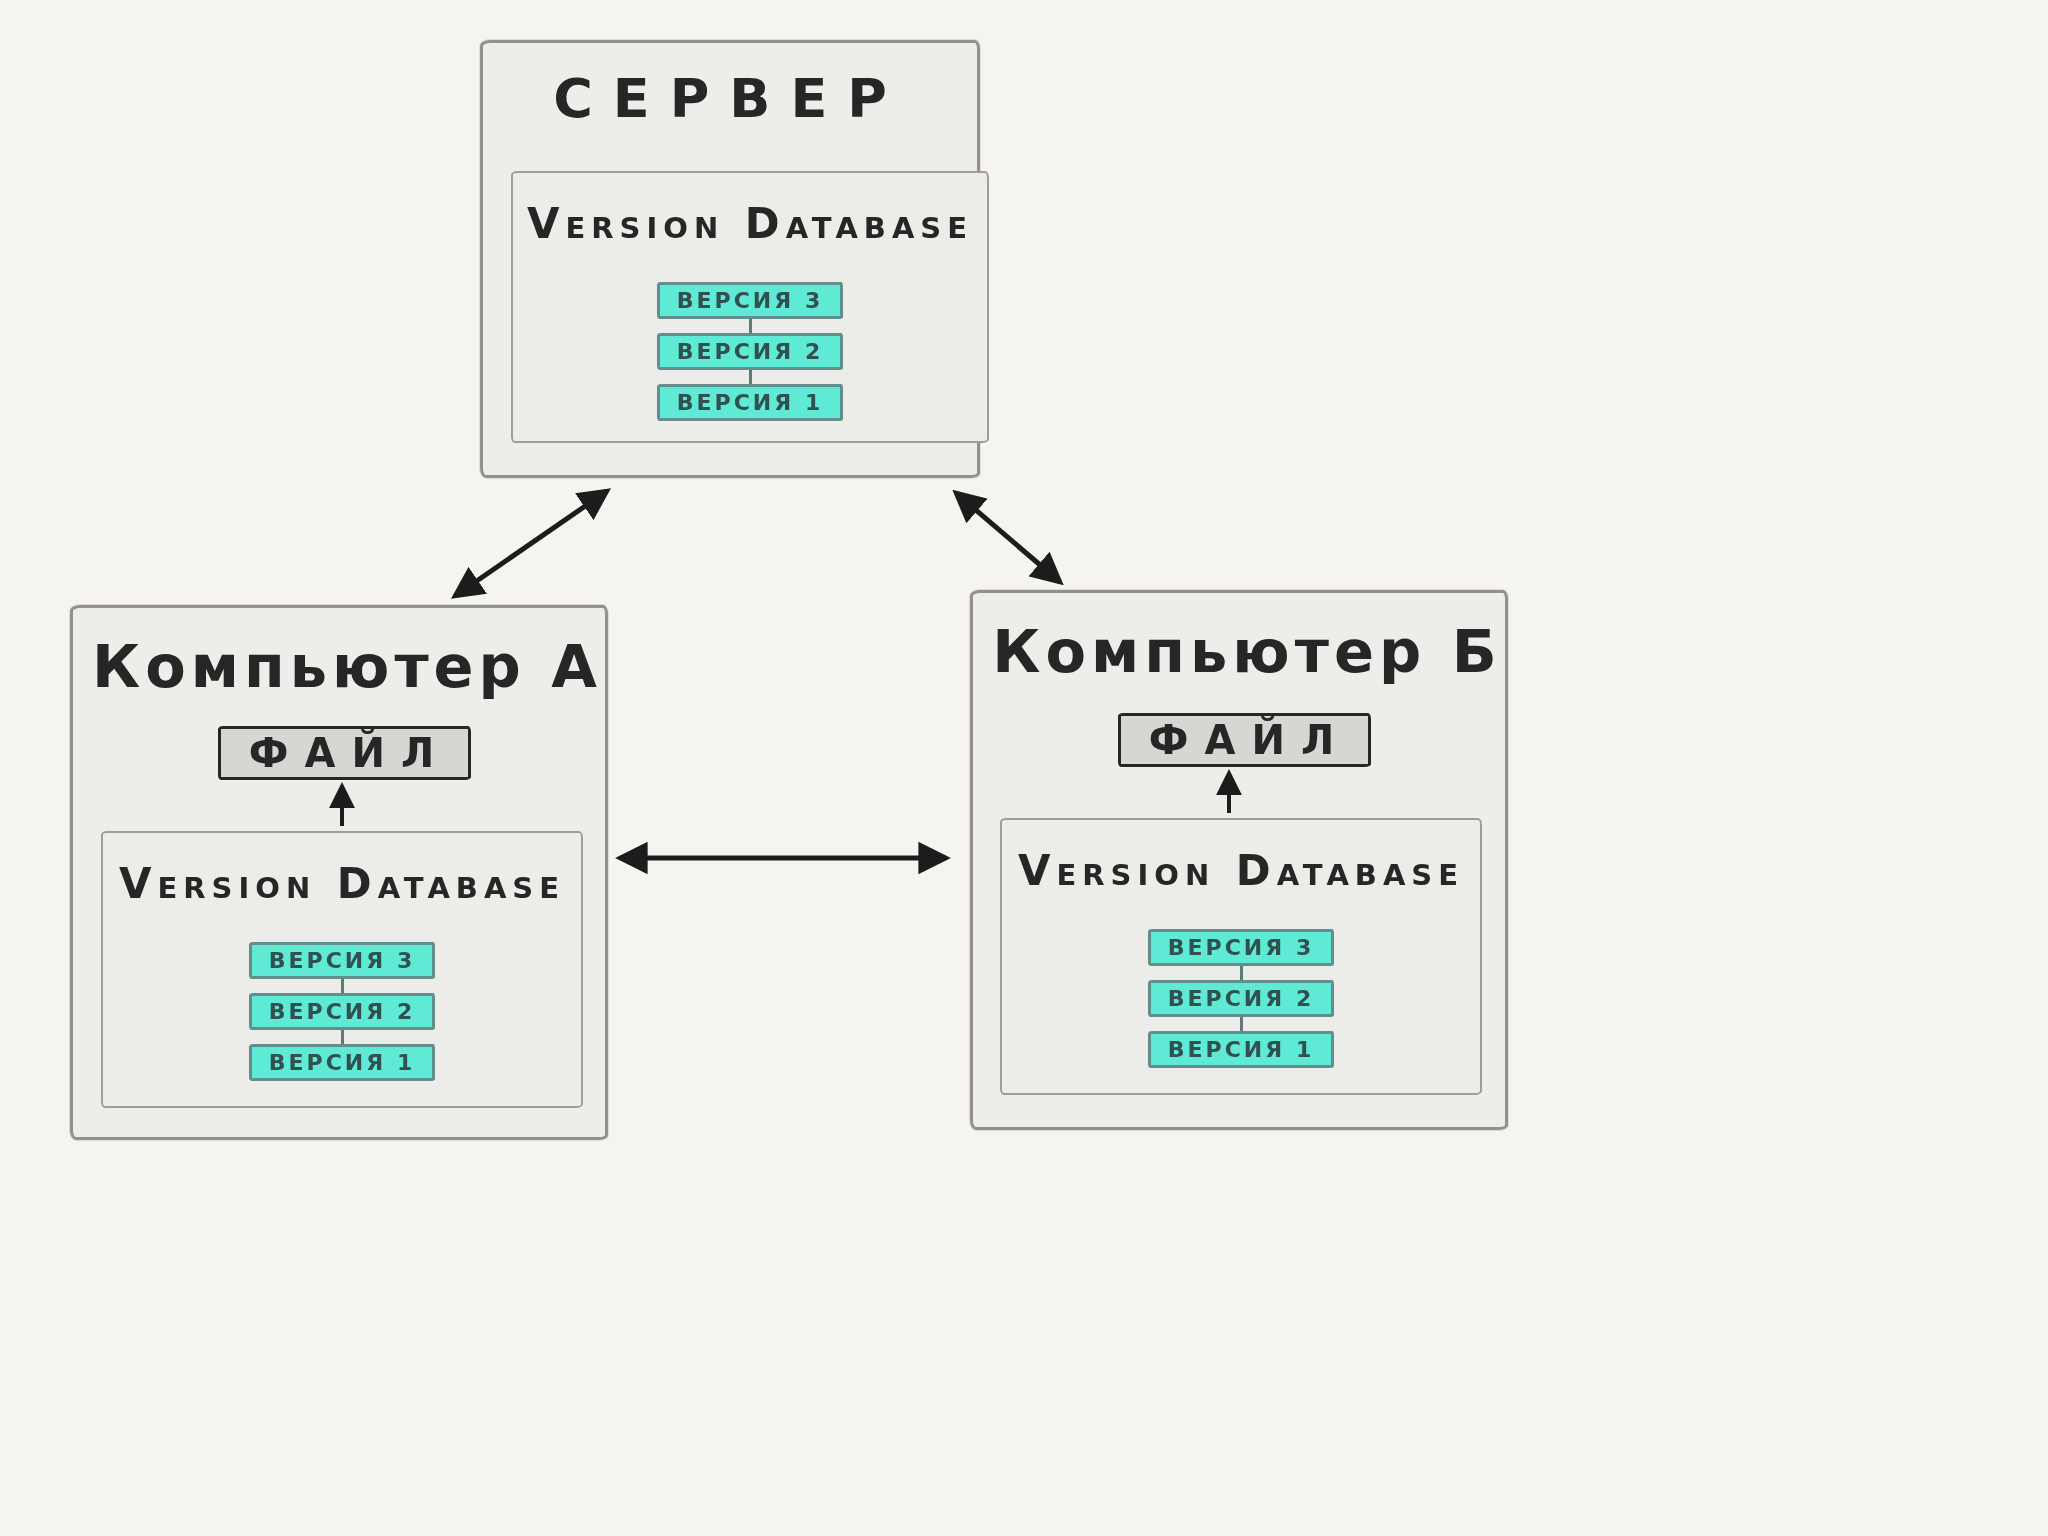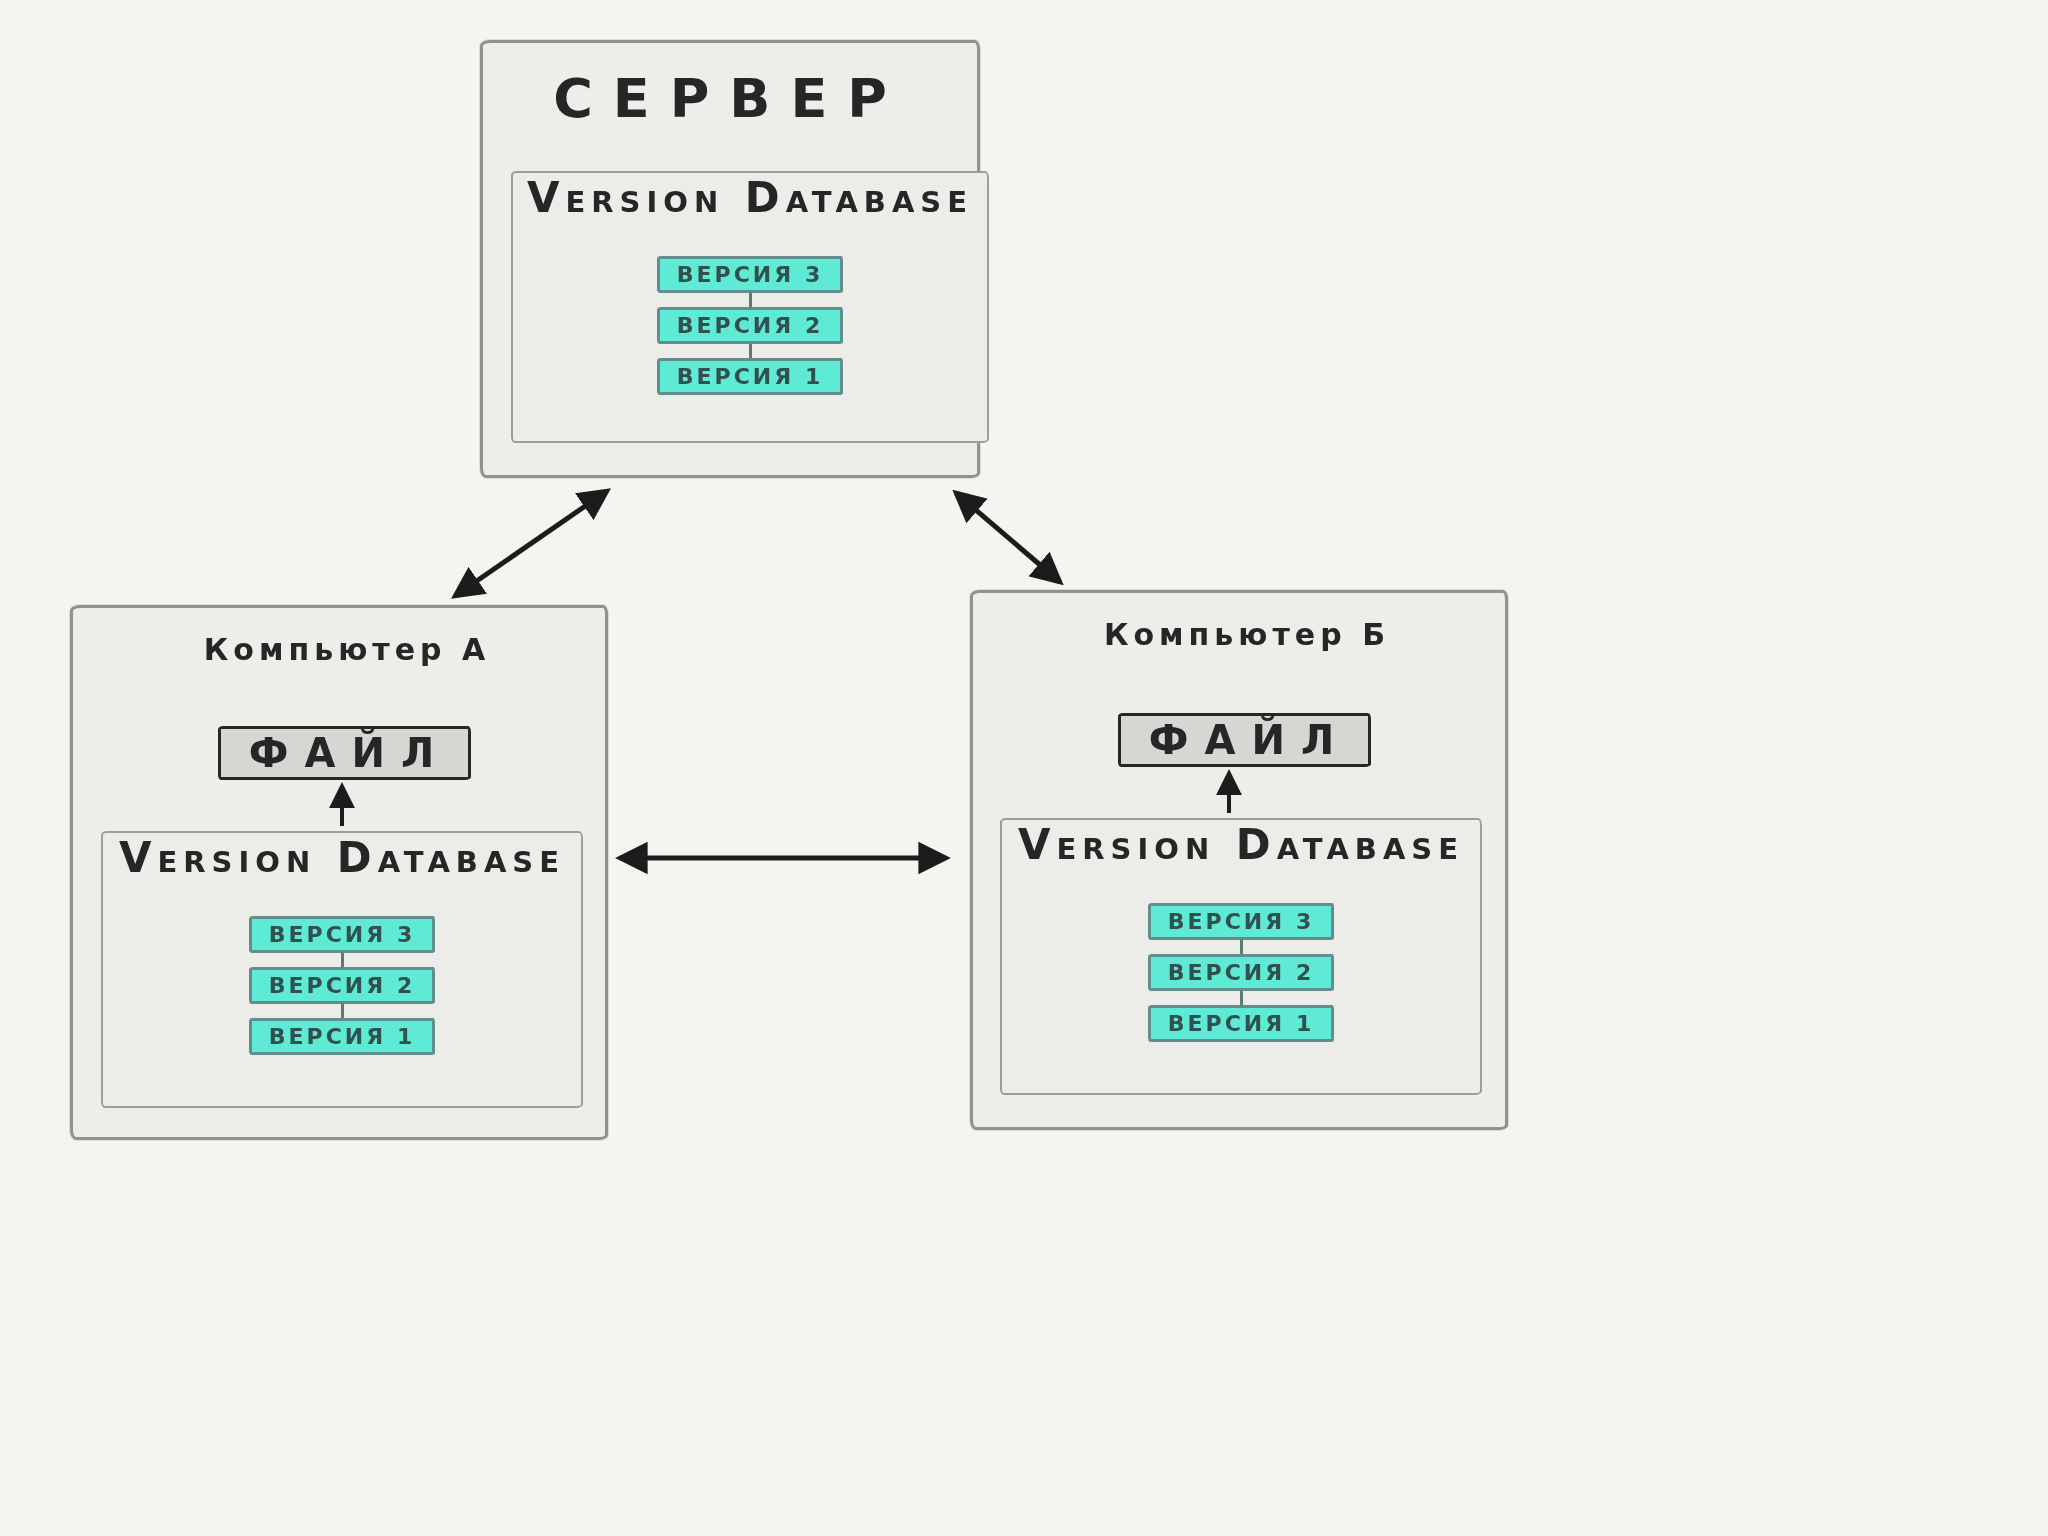--- a/index.html
+++ b/index.html
@@ -28,34 +28,35 @@
     margin-top: 24px;
     text-align: center;
     color: #262626;
     font-weight: 700;
   }
   .panel-title.server {
     font-size: 54px;
     letter-spacing: 20px;
   }
   .panel-title.computer {
-    font-size: 30px;
+    font-size: 59px;
     letter-spacing: 5px;
     padding-left: 16px;
   }
   
   .inner {
     position: absolute;
     background: #ecece9;
     border: 2.5px solid #a19d96;
     border-radius: 6px 4px 7px 4px / 4px 7px 4px 6px;
     box-sizing: border-box;
     display: flex;
     flex-direction: column;
     align-items: center;
+    padding-top: 26px;
   }
   .inner-title {
     font-size: 42px;
     font-weight: 700;
     font-variant: small-caps;
     letter-spacing: 6px;
     color: #262626;
     white-space: nowrap;
   }
   

